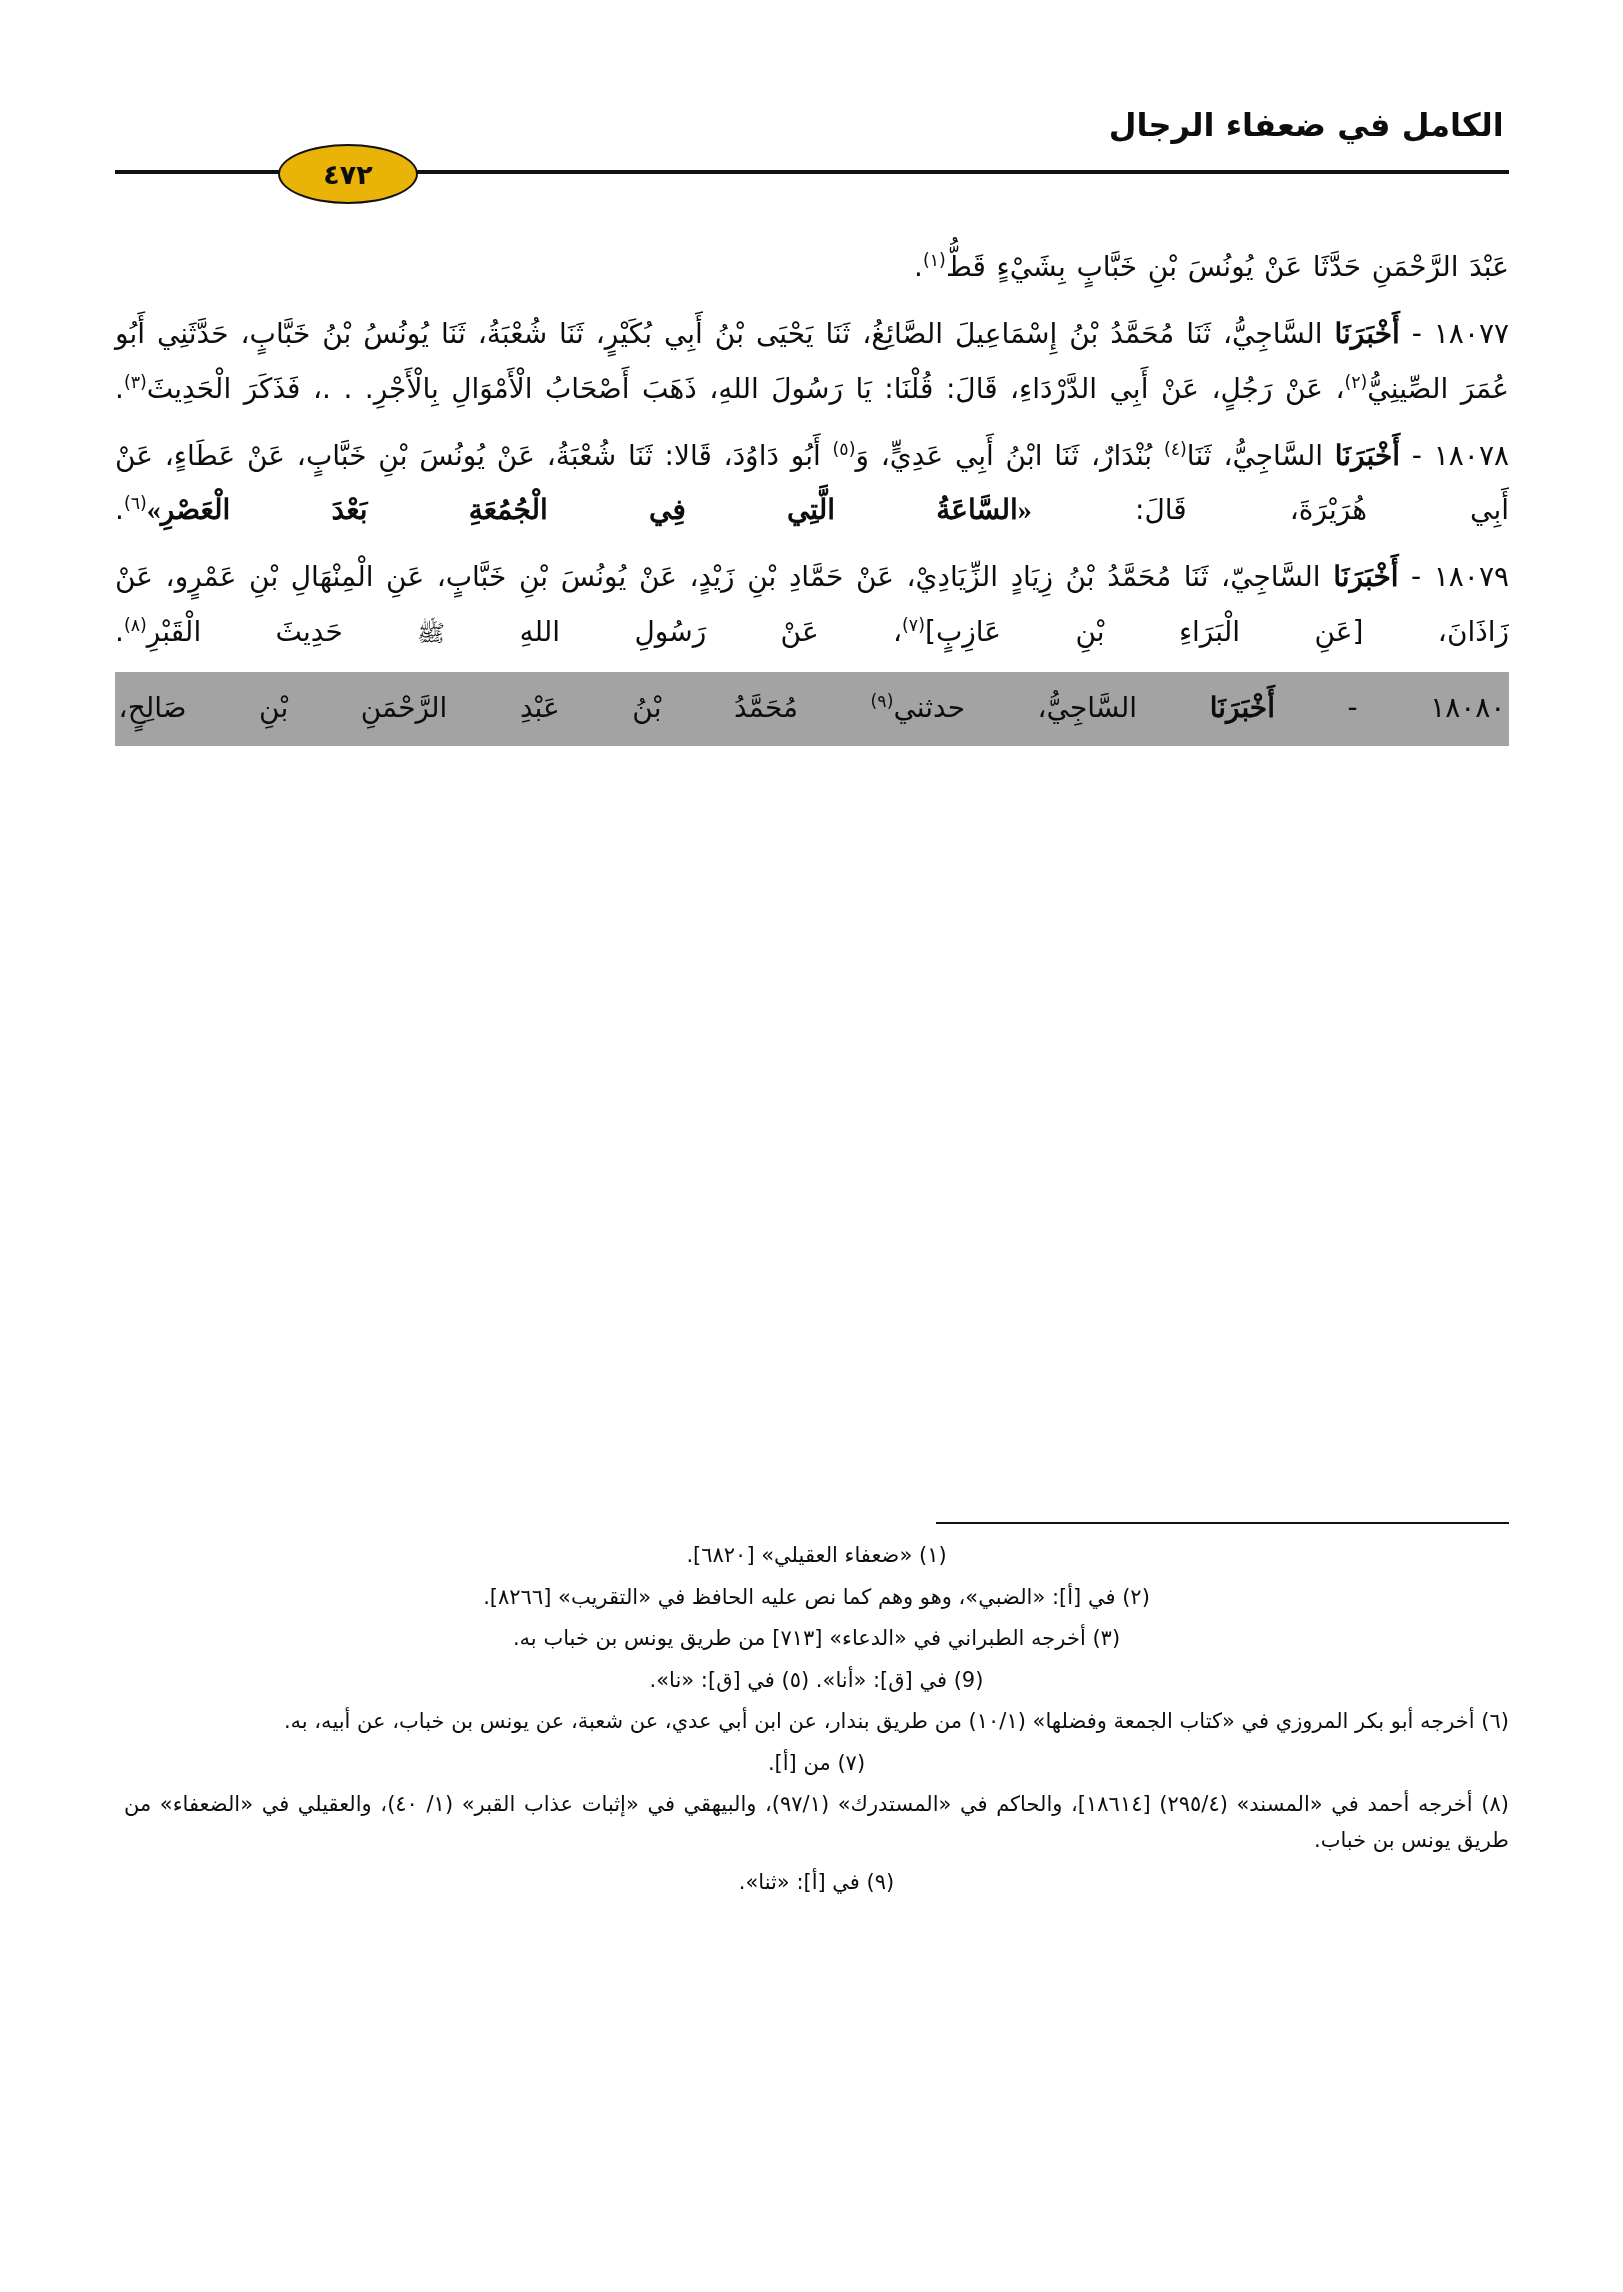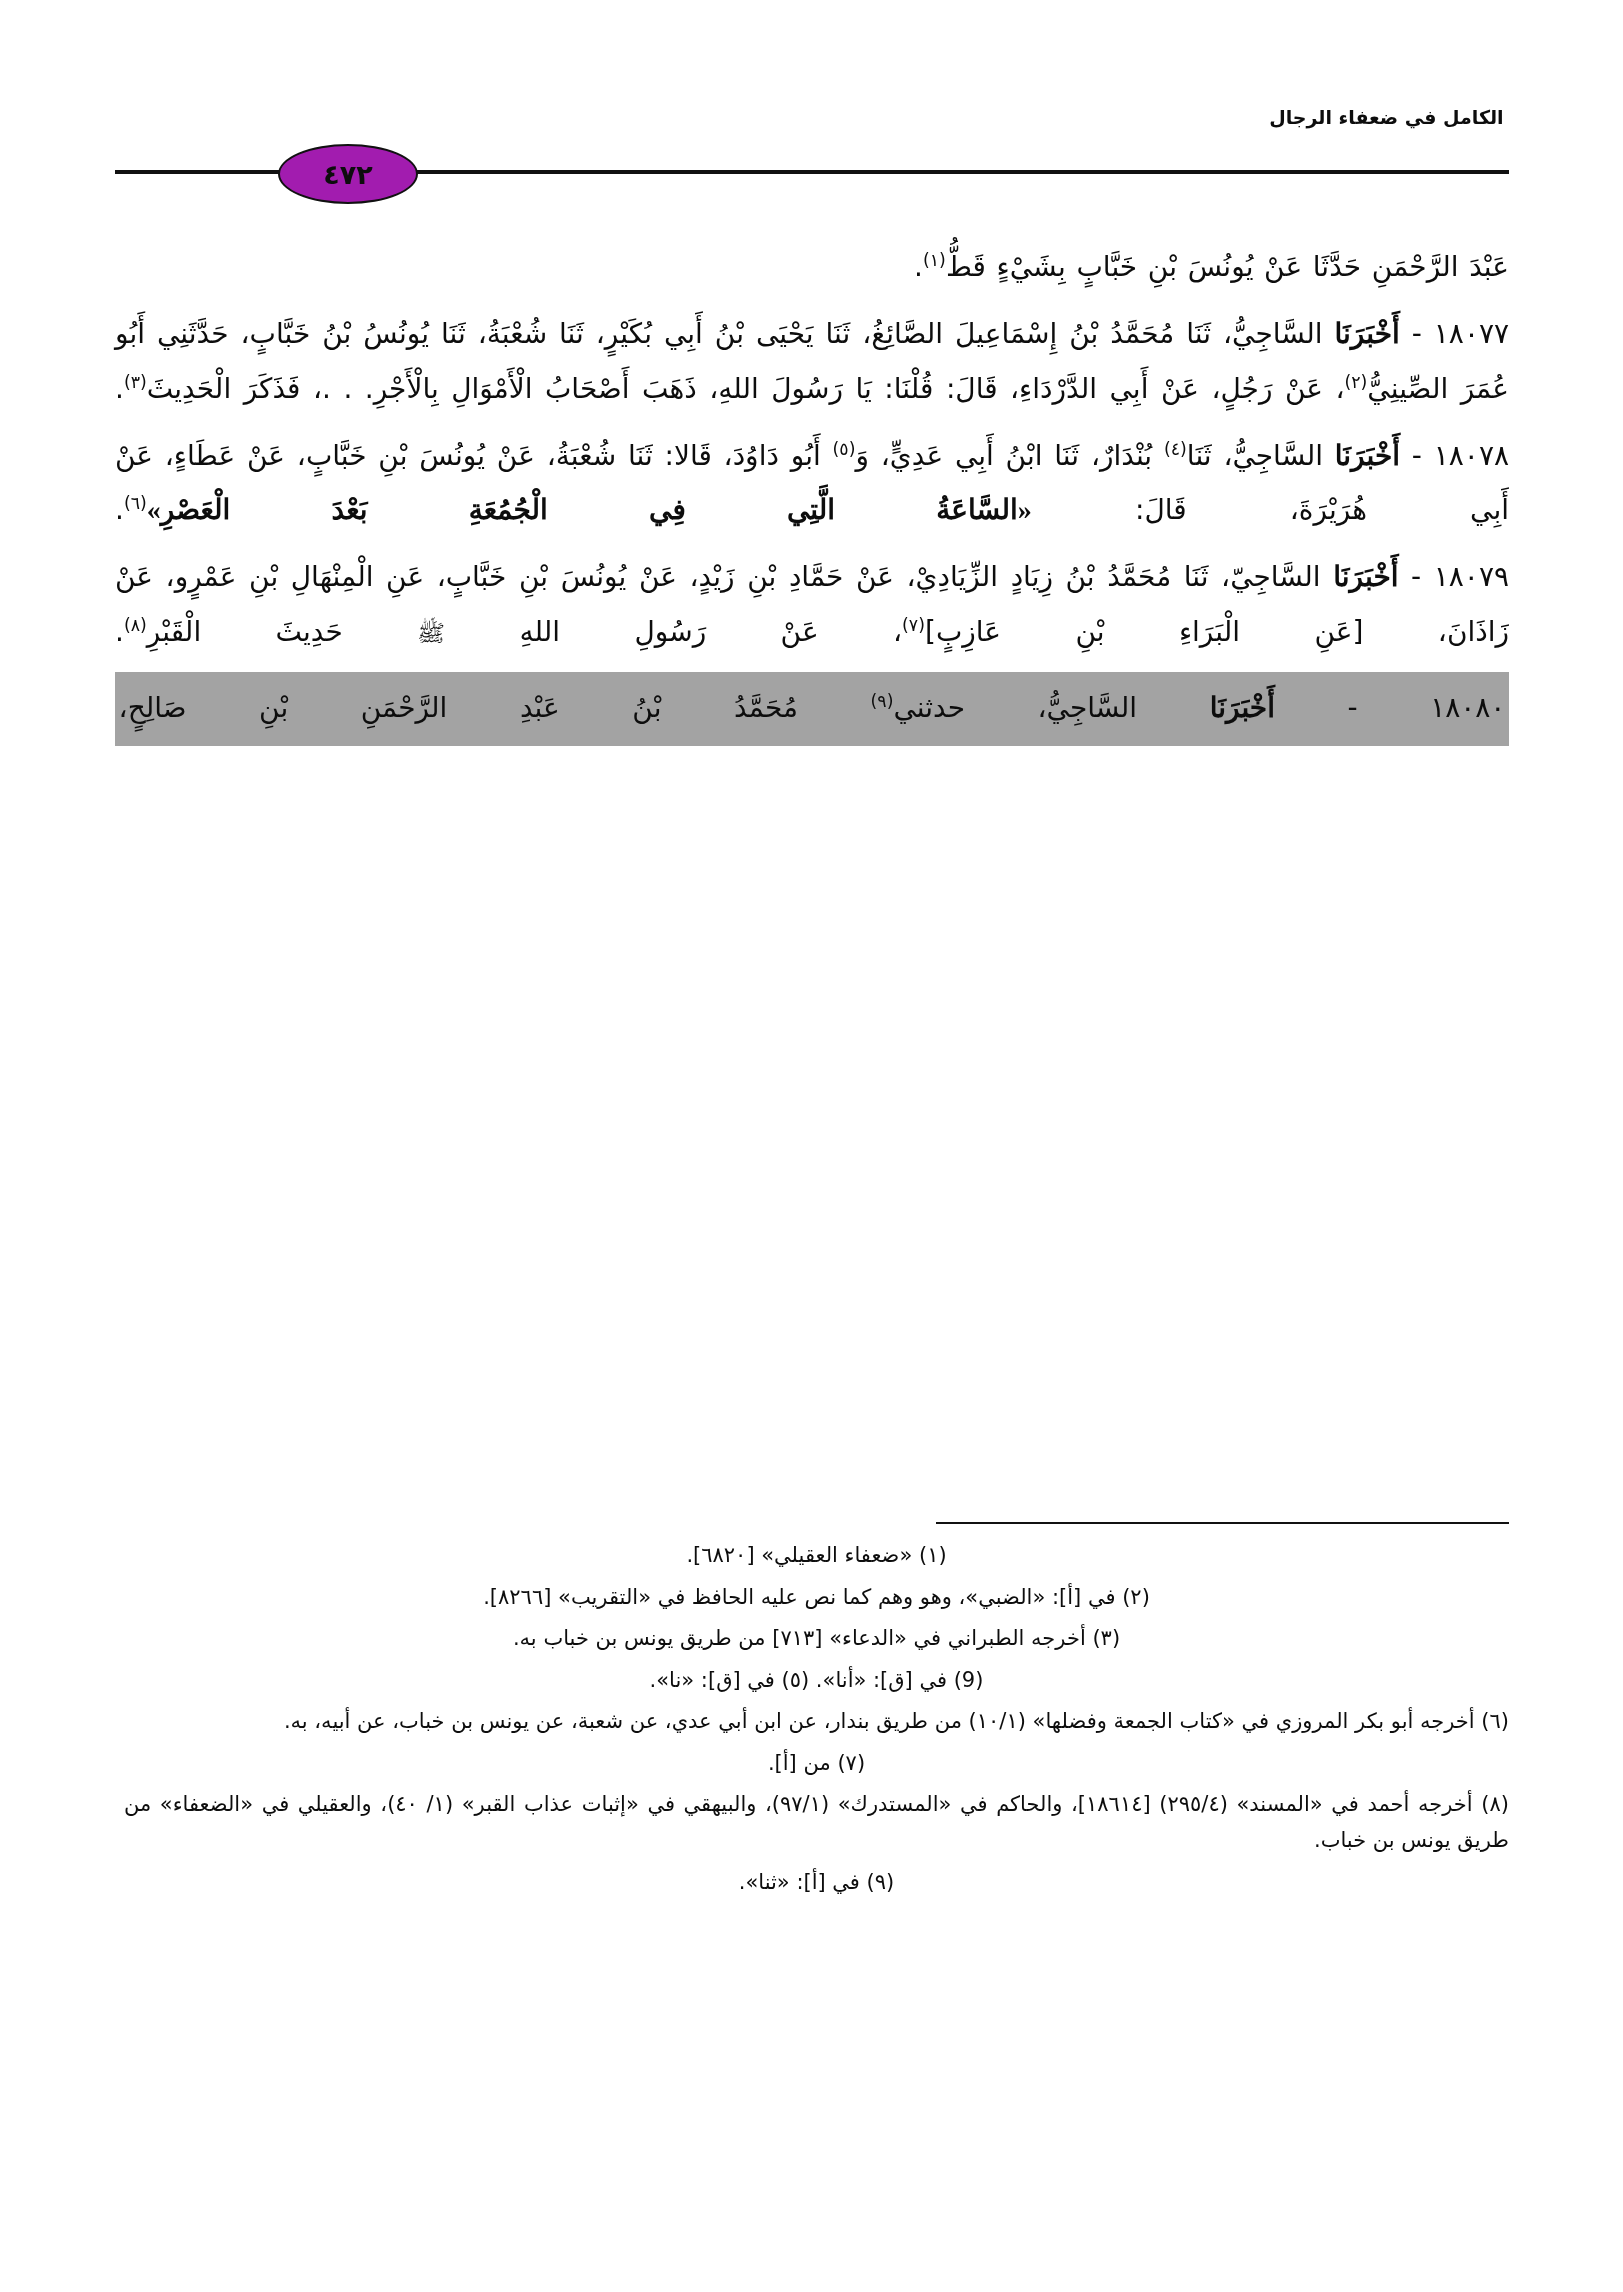--- a/index.html
+++ b/index.html
@@ -27,21 +27,21 @@
     position: absolute;
     top: 106px;
     right: 115px;
     left: 115px;
     height: 99px;
   }
   .header-title {
     position: absolute;
     top: 0;
     right: 5.4px;
-    font-size: 19px;
+    font-size: 32px;
     font-weight: bold;
     letter-spacing: 0.4px;
     line-height: 1.2;
     white-space: nowrap;
   }
   .header-rule {
     position: absolute;
     top: 64px;
     right: 0;
     left: 0;
@@ -49,21 +49,21 @@
     background: #111;
   }
   .page-number-badge {
     position: absolute;
     top: 38px;
     left: 163px;
     width: 136px;
     height: 56px;
     border: 2.7px solid #111;
     border-radius: 50%;
-    background: #a21caf;
+    background: #eab308;
     display: flex;
     align-items: center;
     justify-content: center;
     font-size: 27px;
     font-weight: bold;
     letter-spacing: 0.9px;
   }
 
   
   .body-area {

